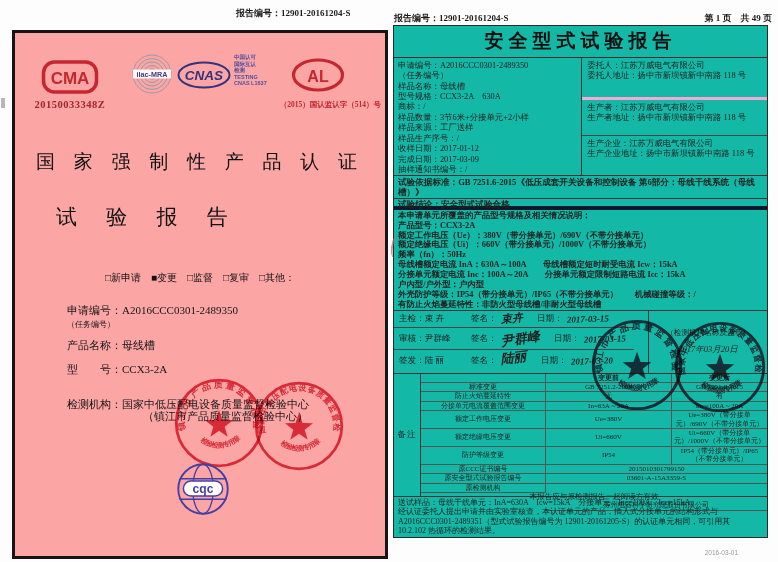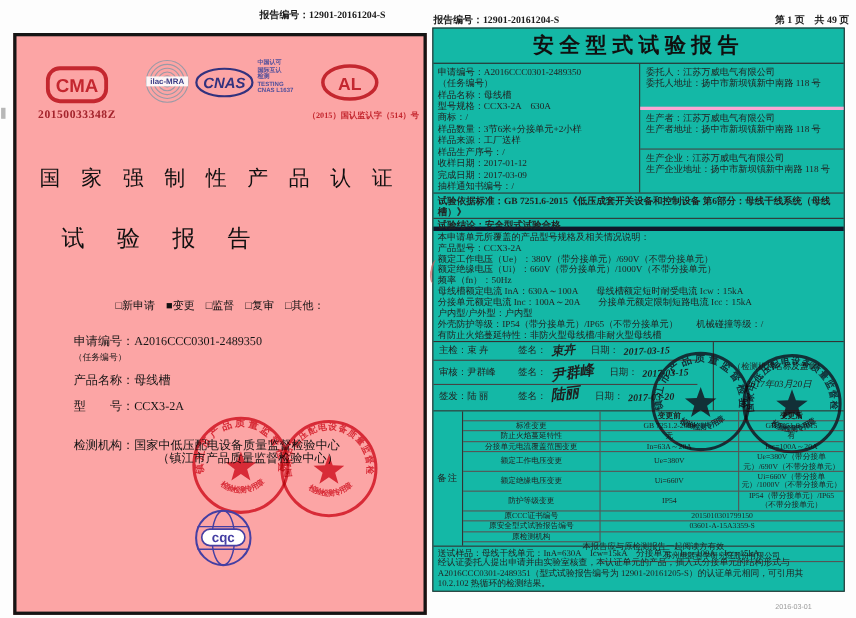--- a/index.html
+++ b/index.html
@@ -39,21 +39,21 @@
            font-size:19px;letter-spacing:5px;font-weight:600;color:#101010;}
   .r-info{height:118px;display:flex;border-bottom:1px solid #333;}
   .r-info-left{width:50.5%;border-right:1px solid #333;padding:3px 4px;font-size:8.4px;line-height:10.45px;}
   .r-info-right{flex:1;display:flex;flex-direction:column;font-size:8.4px;line-height:10.5px;}
   .r-ir-group{padding:3px 5px;}
   .g1{height:42px;border-bottom:3px solid #f9a8d4;}
   .g2{height:36px;border-bottom:1px solid #444;}
   .g3{flex:1;}
   .r-standard{height:23px;border-bottom:1px solid #333;padding:1px 4px;font-size:8.6px;line-height:10.4px;font-weight:bold;}
   .r-conclusion{height:11px;border-bottom:4px solid #0f172a;padding:0 4px;font-size:8.6px;line-height:10.5px;font-weight:600;}
-  .r-coverage{height:101px;border-bottom:1px solid #333;padding:1px 4px;font-size:8.4px;line-height:9.95px;}
+  .r-coverage{height:101px;border-bottom:1px solid #333;padding:1px 4px;font-size:8.4px;line-height:9.95px;font-weight:bold;}
   .r-sign{height:63px;display:flex;border-bottom:1px solid #333;}
   .r-sign-left{flex:1;display:flex;flex-direction:column;}
   .sig-row{display:flex;align-items:center;padding-left:5px;font-size:8.6px;}
   .sig-row1{height:18px;border-bottom:1px solid #444;}
   .sig-row2{height:22px;border-bottom:1px solid #444;}
   .sig-row3{height:23px;}
   .sig-role{width:72px;}
   .sig-label{width:30px;}
   .hand{display:inline-block;font-style:italic;font-weight:600;color:#1f1f1f;transform:rotate(-5deg);font-size:11px;white-space:nowrap;}
   .hand-date{display:inline-block;font-style:italic;font-weight:600;color:#1f1f1f;transform:rotate(-2deg);font-size:9px;margin-left:4px;white-space:nowrap;}

